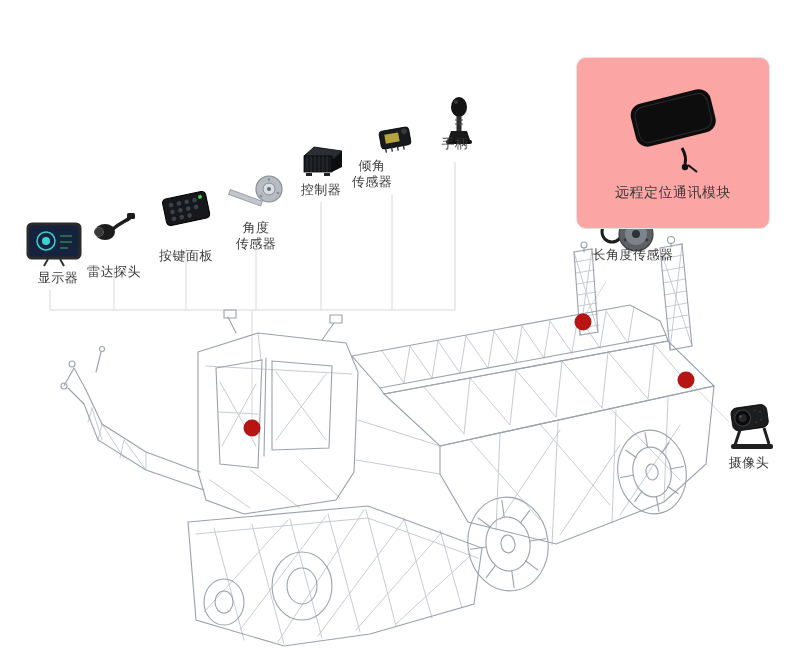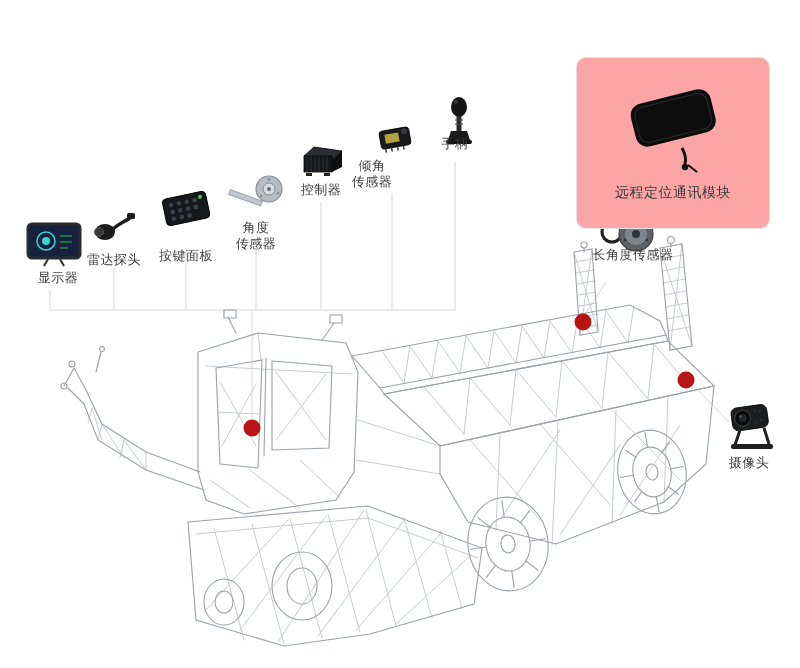--- a/index.html
+++ b/index.html
@@ -230,21 +230,21 @@
       <circle cx="34" cy="13" r="1.1" fill="#333"></circle>
         <circle cx="39" cy="15" r="1.1" fill="#333"></circle>
       <circle cx="34" cy="25" r="1.1" fill="#333"></circle>
         <circle cx="39" cy="23" r="1.1" fill="#333"></circle>
     </g>
     <path d="M18,32 L13,47 M42,30 L47,46" stroke="#202020" stroke-width="3"></path>
     <rect x="9" y="46" width="42" height="5" rx="2" fill="#202020"></rect>
   </svg>
 
   <div class="label" style="left:58px;top:270px">显示器</div>
-  <div class="label" style="left:114px;top:252px">雷达探头</div>
+  <div class="label" style="left:114px;top:264px">雷达探头</div>
   <div class="label" style="left:186px;top:248px">按键面板</div>
   <div class="label" style="left:256px;top:220px">角度
 传感器</div>
   <div class="label" style="left:321px;top:182px">控制器</div>
   <div class="label" style="left:372px;top:158px">倾角
 传感器</div>
   <div class="label" style="left:455px;top:136px">手柄</div>
   <div class="label" style="left:633px;top:247px">长角度传感器</div>
   <div class="label" style="left:749px;top:455px">摄像头</div>
 

